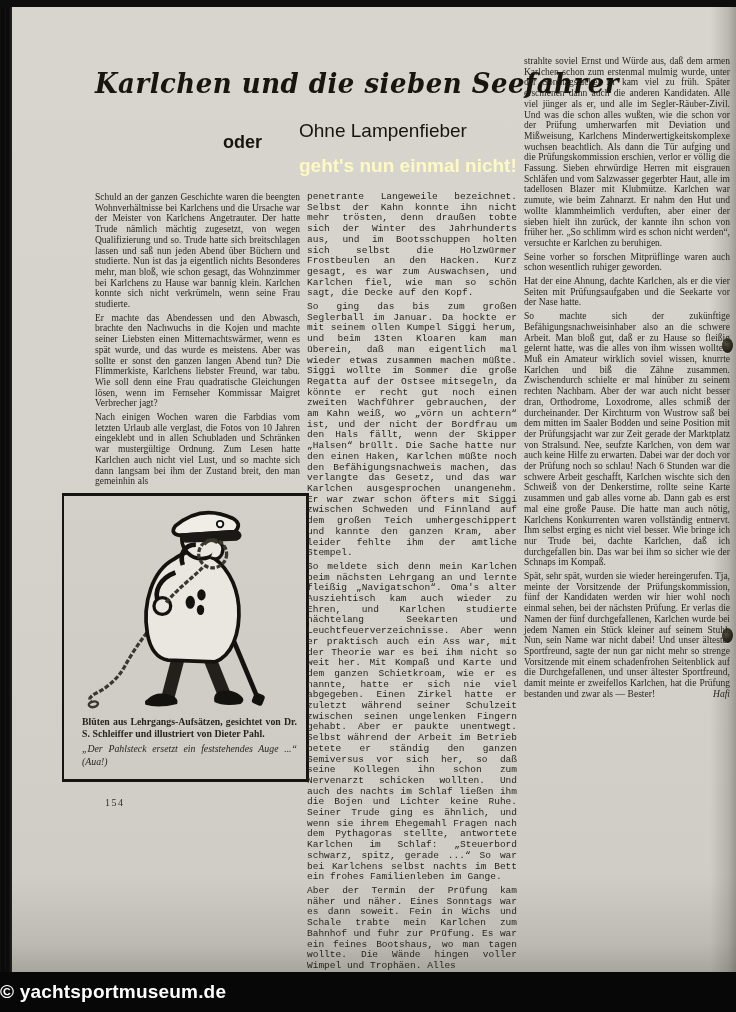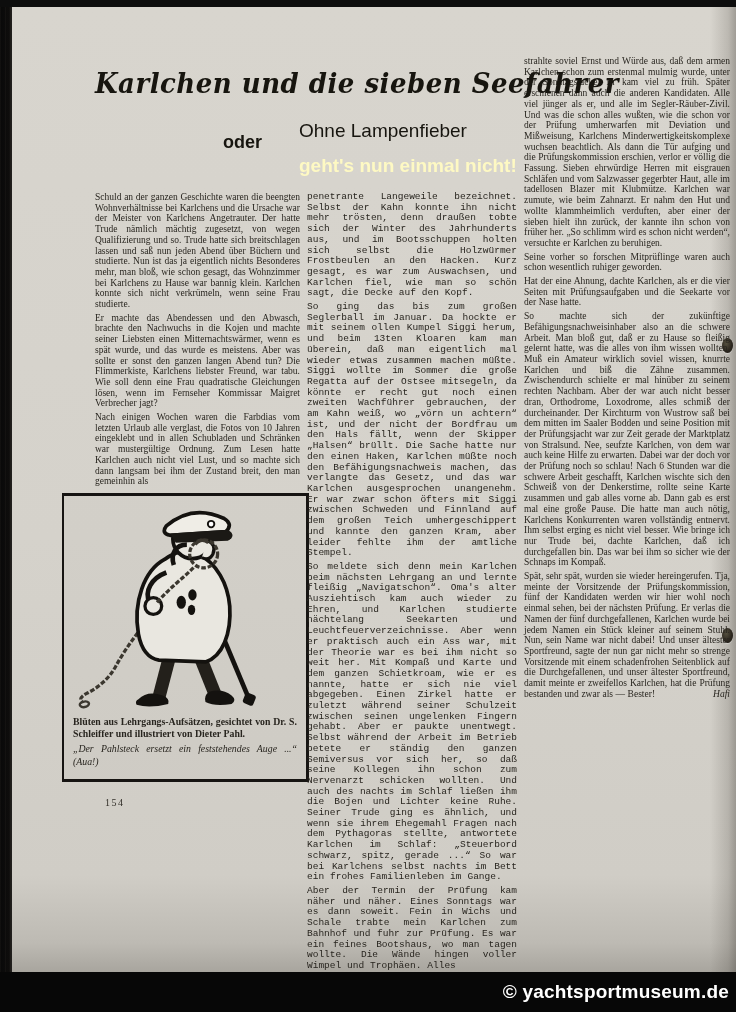--- a/index.html
+++ b/index.html
@@ -71,38 +71,38 @@
   .col1{grid-column:1;grid-row:2;}
   .col2{grid-column:2;grid-row:2;font-family:Liberation Mono, monospace;}
   .col3{grid-column:3;grid-row:1/3;}
   .author{float:right;padding-left:8px;font-style:italic;}
 
   
   .cartoon-box{
     box-sizing:border-box;
     margin:6px 0 0 -33px;width:247px;
     border:3px solid #161412;border-left-width:2px;
-    padding:2px 9px 7px 9px;
+    padding:2px 9px 7px 18px;
     background:rgba(0,0,0,0.01);
   }
   .cartoon-box svg{display:block;margin:0 auto;}
   .caption-bold{
     font-weight:bold;font-size:9.8px;line-height:12.2px;text-align:justify;margin:2px 0 0;
   }
   .caption-italic{
     font-style:italic;font-size:9.8px;line-height:12.6px;margin:8px 0 0;
   }
   .page-number{
     margin:16px 0 0 10px;font-size:10px;letter-spacing:1.5px;color:#33302a;
   }
 
   
   .band{
     position:absolute;left:0;right:0;bottom:0;height:40px;background:#070707;
-    display:flex;align-items:center;justify-content:flex-end;
+    display:flex;align-items:center;justify-content:flex-start;
   }
   .watermark{
     font-family:"Liberation Sans",sans-serif;font-weight:bold;font-size:19px;color:#fff;
     margin-right:7px;letter-spacing:.2px;
   }
 </style>
 </head>
 <body>
 
 <div class="book-edge"></div>

